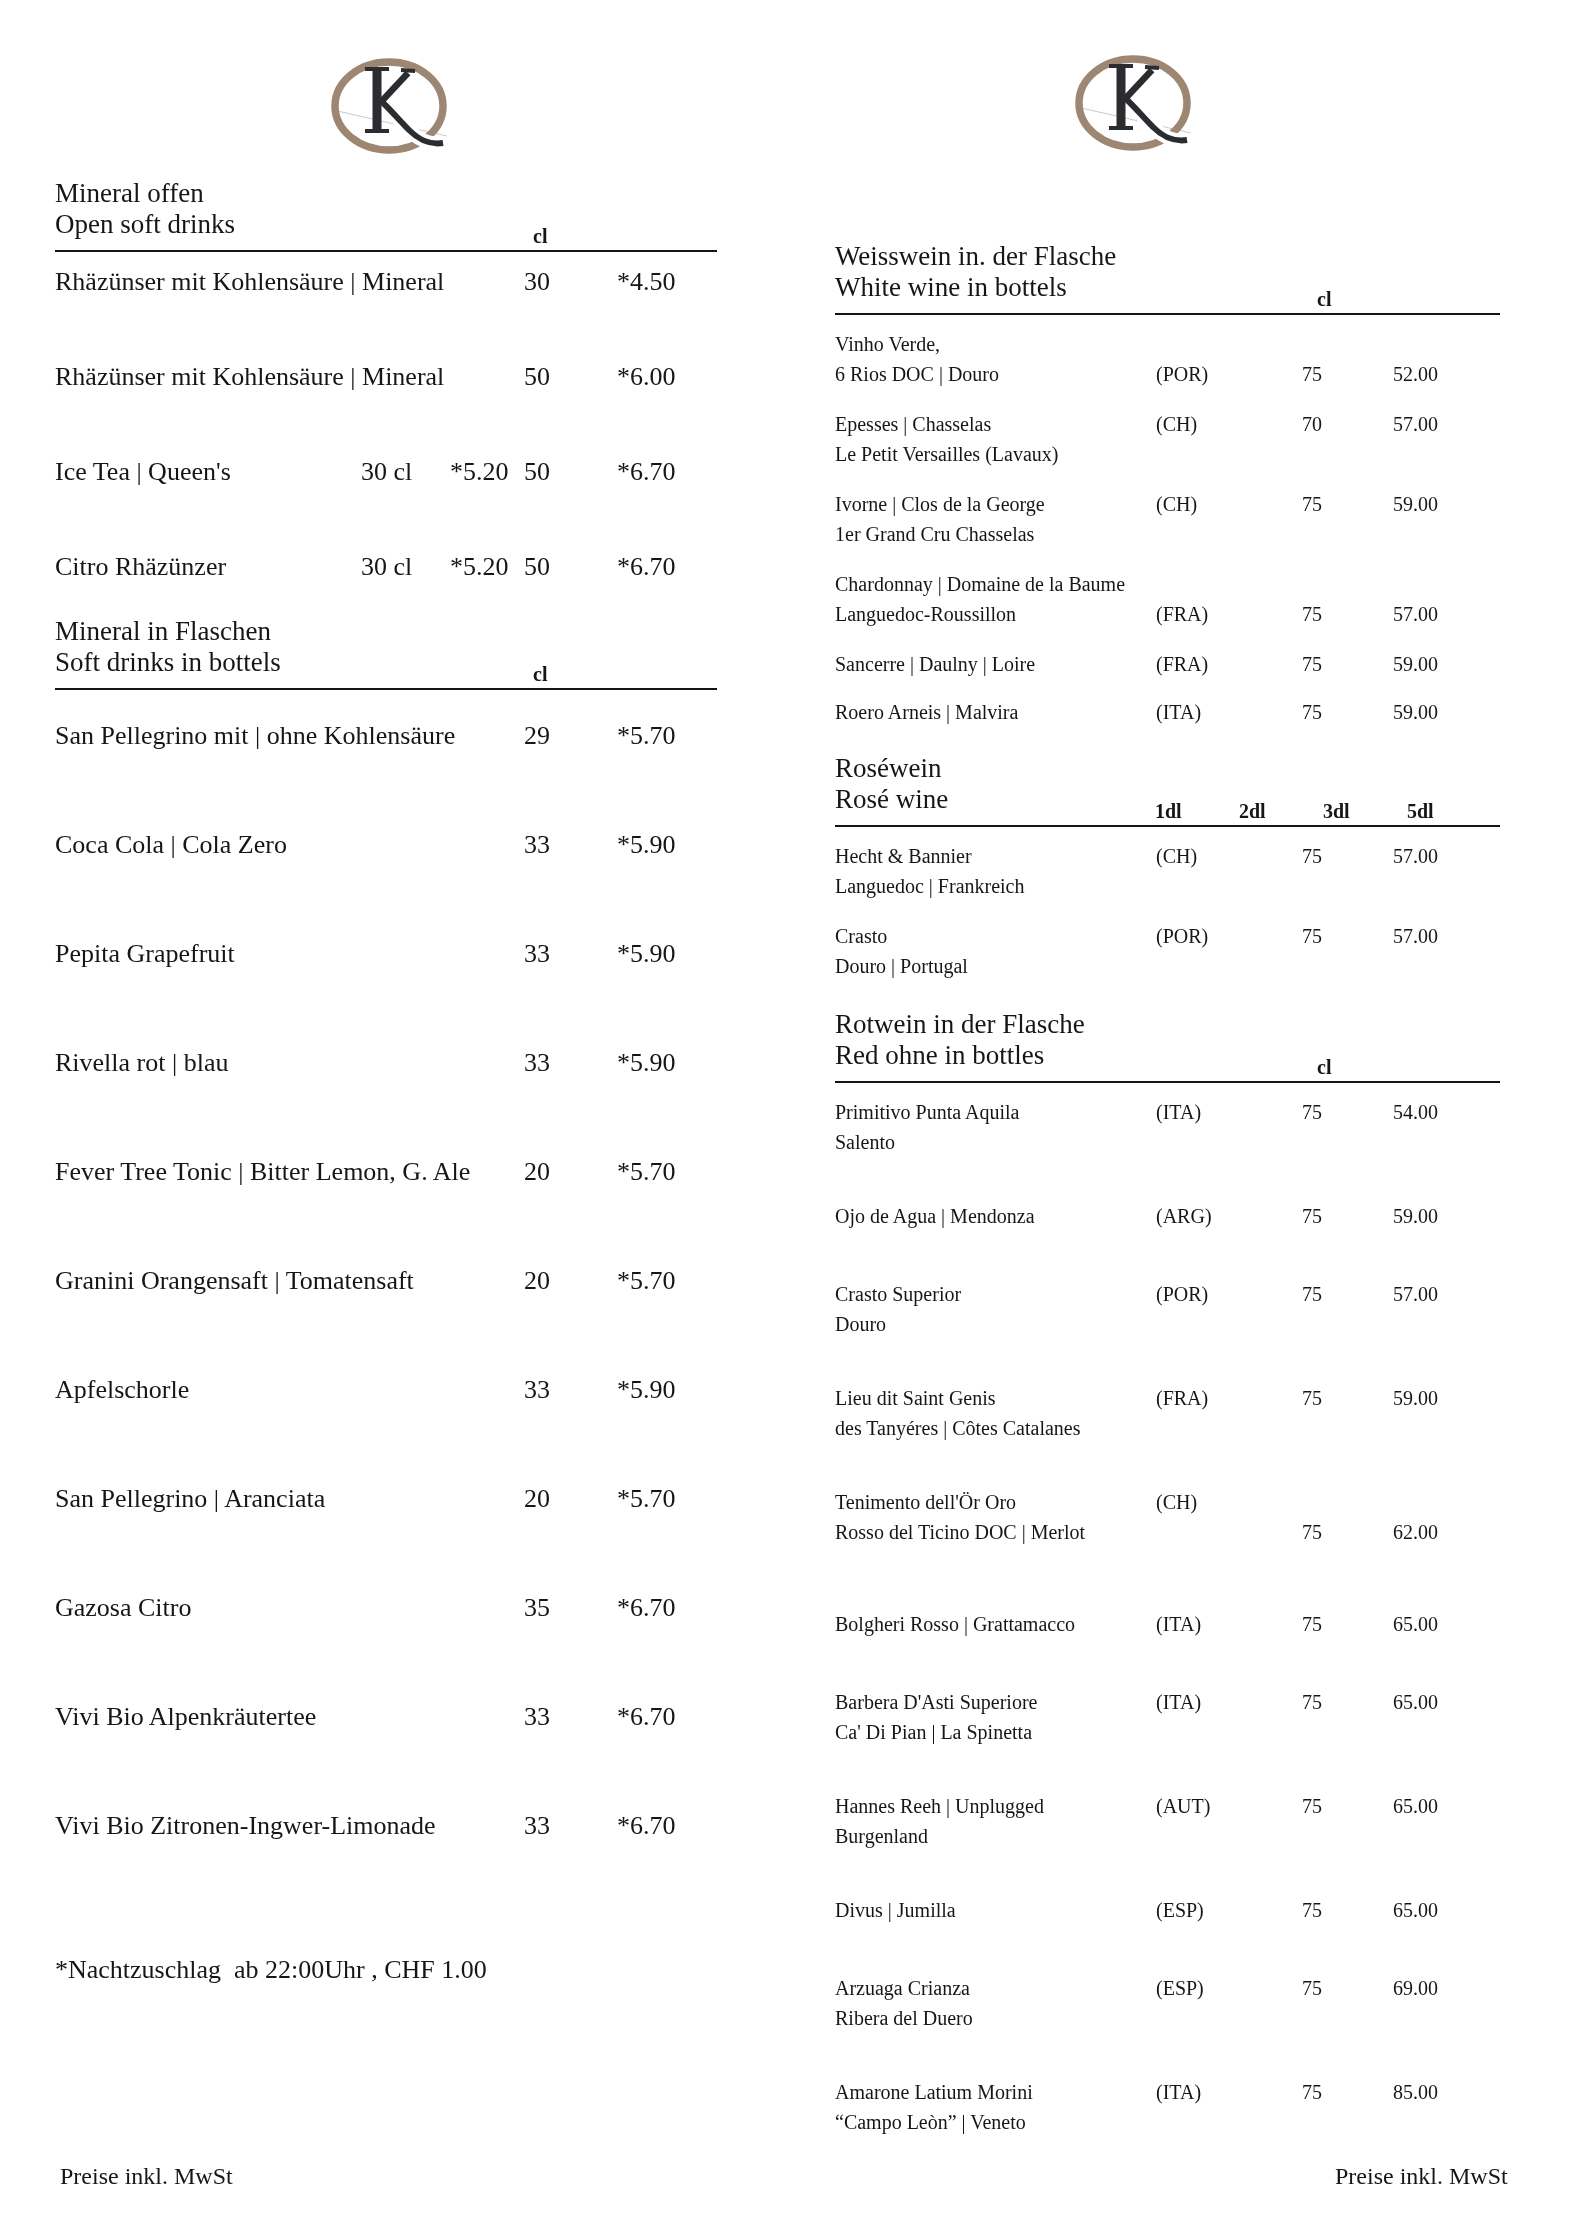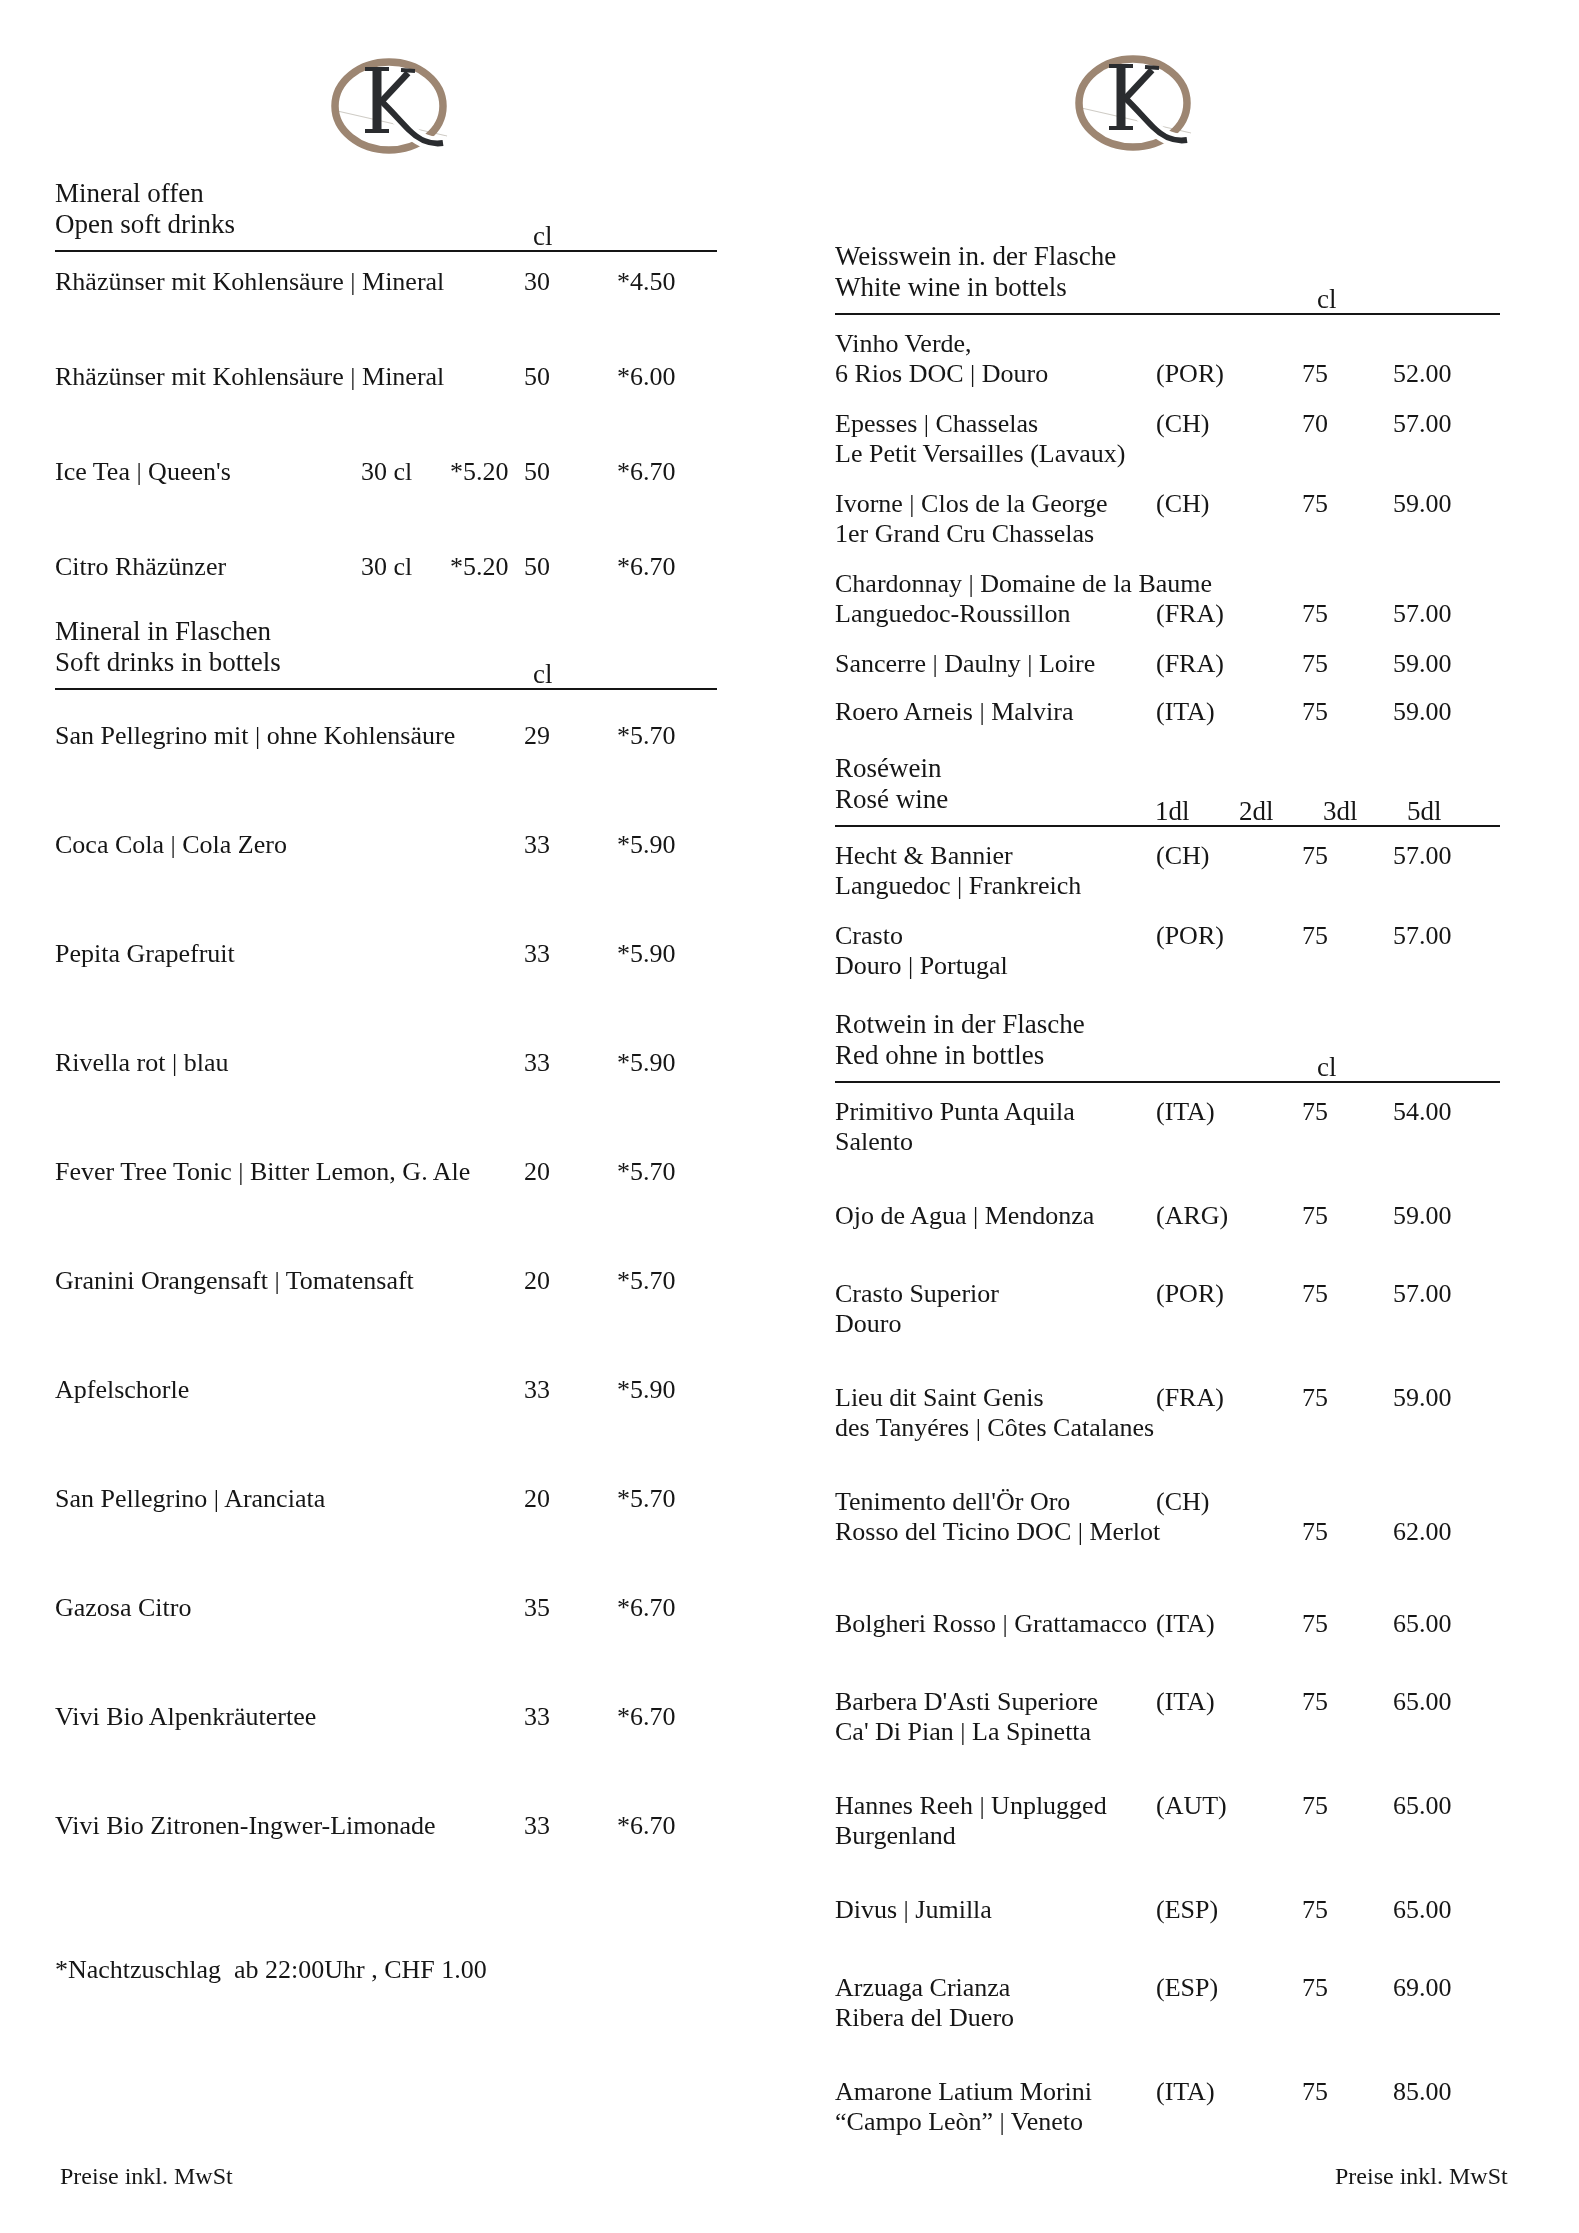--- a/index.html
+++ b/index.html
@@ -11,42 +11,42 @@
   .logo svg{display:block}
   .lg-ring{fill:none;stroke-width:7.5px}
   .lg-hair{stroke:#cfccc6;stroke-width:1.2px}
   .lg-case{fill:none;stroke:#ffffff;stroke-width:14px;stroke-linecap:round}
   .lg-k{fill:none;stroke-linecap:butt}
   .col{position:absolute}
   .col-left{left:55px;top:178px;width:662px}
   .col-right{left:835px;top:241px;width:665px}
   .sec-head{position:relative}
   .t-de,.t-en{font-weight:400;font-size:27px;line-height:31px}
-  .units{position:absolute;bottom:0;display:flex;font-weight:400;font-size:27px;line-height:31px}
+  .units{position:absolute;bottom:0;display:flex;font-weight:700;font-size:20px;line-height:31px}
   .units span{width:84px}
   .col-left .units{left:478px}
   .col-right .units{left:482px}
   .col-right .sec-1 .units{left:320px}
   .rule{height:2px;background:#151515;margin-top:10px}
   .rows{padding-top:14px}
   .col-left .menu-section + .menu-section{margin-top:-30px}
   .col-left .sec-1 .rows{padding-top:30px}
   .col-right .menu-section + .menu-section{margin-top:8px}
   
   .lrow{display:grid;grid-template-columns:306px 75px 85px 75px 1fr;
         font-size:26px;line-height:32px;align-content:start}
   .lrow span{white-space:nowrap}
   .col-left .sec-0 .lrow{height:95px}
   .col-left .sec-1 .lrow{height:109px}
   .lrow .c-p2{padding-left:14px}
   .lrow .c-cl{padding-left:3px}
   .lrow .c-pr{padding-left:21px}
   
   .wrow{display:grid;grid-template-columns:320px 115px 120px 1fr;
-        font-size:26px;line-height:30px;align-content:start}
+        font-size:20px;line-height:30px;align-content:start}
   .wrow span{white-space:nowrap}
   .wrow .w-cty{padding-left:1px}
   .wrow .w-cl{padding-left:32px}
   .wrow .w-pr{padding-left:3px}
   .col-right .lines-1{min-height:48px}
   .col-right .lines-2{min-height:80px}
   .col-right .sec-2 .lines-1{min-height:78px}
   .col-right .sec-2 .lines-2{min-height:104px}
   .col-right .sec-2 .tall{min-height:122px}
   .note{font-size:26px;margin-top:36px;white-space:pre-wrap}

